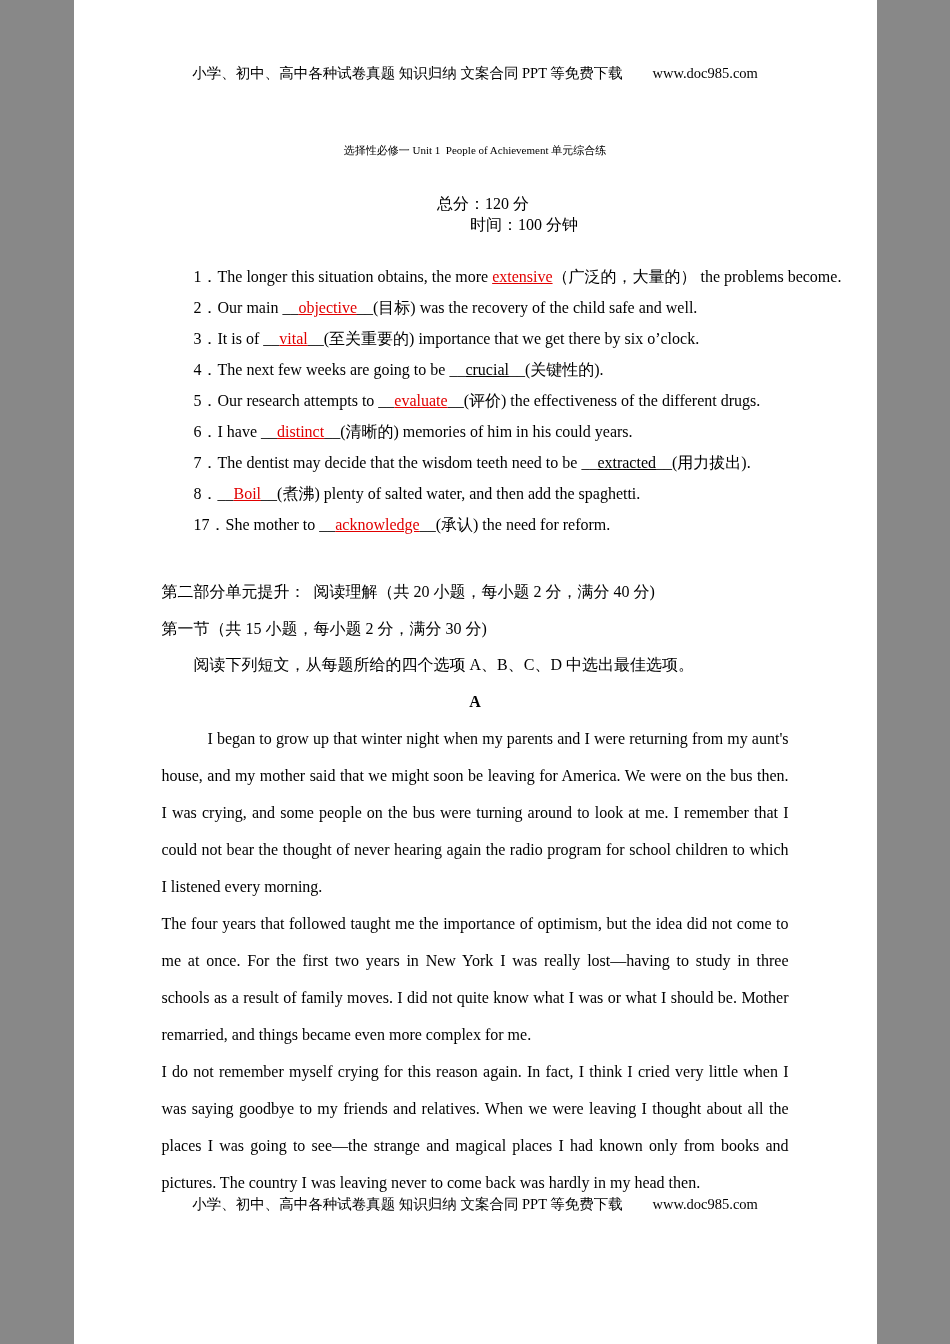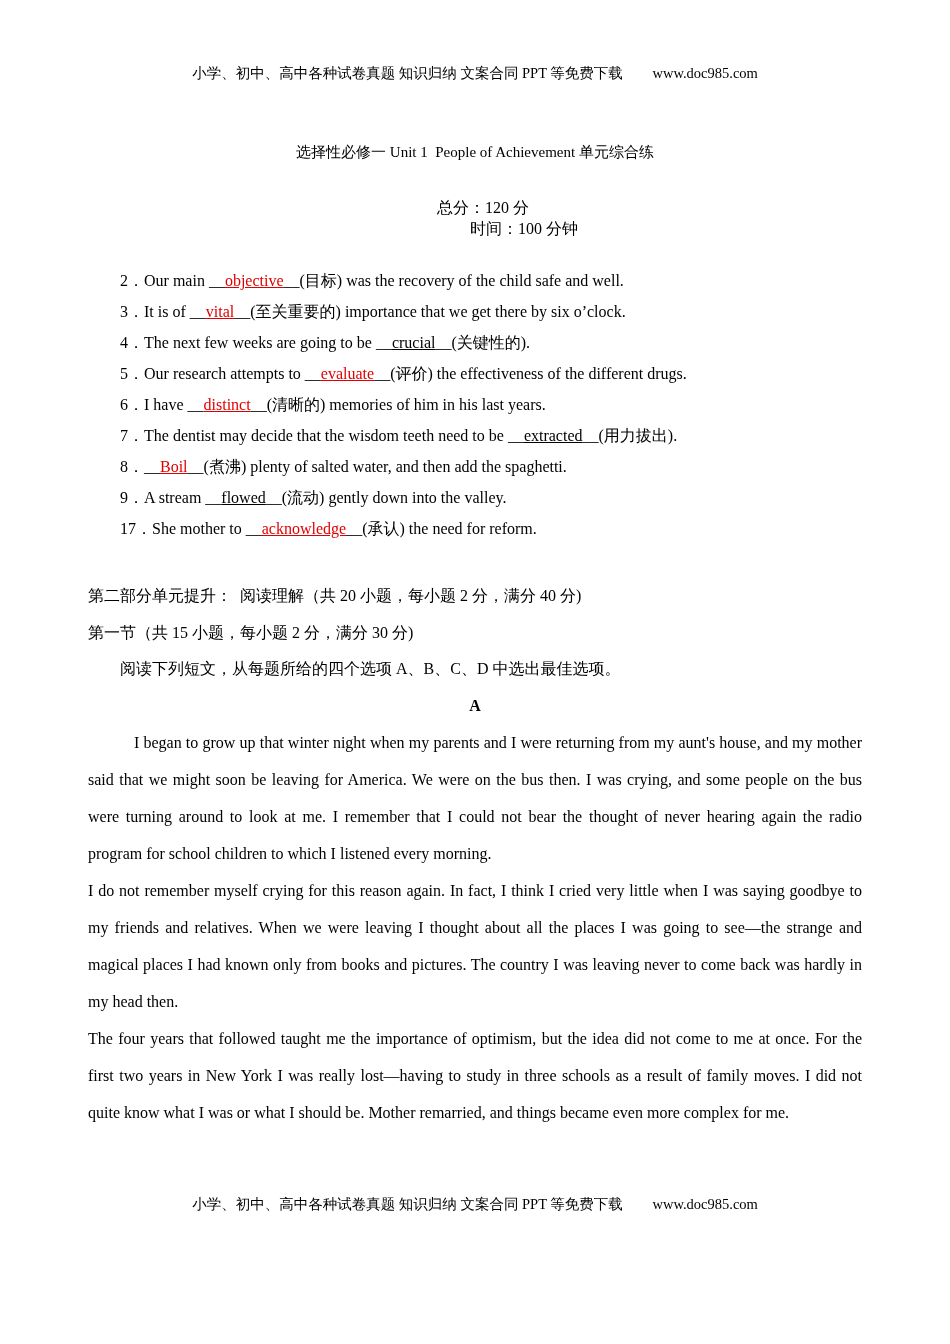--- a/index.html
+++ b/index.html
@@ -1,19 +1,19 @@
 <!DOCTYPE html>
 <html><head>
 <meta charset="utf-8">
 <style>
   * { margin: 0; padding: 0; box-sizing: border-box; }
   html, body { background: #888; }
   .page {
     position: relative;
-    width: 950px;
+    width: 803px;
     height: 1344px;
     margin: 0 auto;
     background: #ffffff;
     color: #000000;
     font-family: "Liberation Serif", "DejaVu Serif", serif;
     font-size: 16px;
     padding: 64px 88px 0 88px;
     overflow: hidden;
   }
   .pre { white-space: pre-wrap; }
@@ -24,21 +24,21 @@
   }
   .pagefooter {
     position: absolute;
     left: 0; right: 0;
     bottom: 130px;
   }
   .site { margin-left: 26px; }
   .title {
     margin-top: 60px;
     text-align: center;
-    font-size: 15px;
+    font-size: 11px;
     font-weight: normal;
     white-space: pre-wrap;
   }
   .scoreline {
     margin-top: 18px;
     text-align: center;
   }
   .scoreline .time { margin-left: 82px; }
   .p1head { margin-top: 14px; line-height: 24px; }
   .items {
@@ -74,39 +74,39 @@
 
   <h1 class="title">选择性必修一 Unit 1  People of Achievement 单元综合练</h1>
 
   <div class="scoreline pre">
     <span>总分：120 分</span>
     <span class="time">时间：100 分钟</span>
   </div>
 
 
   <ol class="items">
+    <li class="item"><span>1．</span><span>The longer this situation obtains, the more </span><span class="ans" style="color: rgb(225, 0, 0);">extensive</span><span>（广泛的，大量的）  the problems become.</span></li>
     <li class="item"><span>2．</span><span>Our main __</span><span class="ans" style="color: rgb(225, 0, 0);">objective</span><span>__(目标) was the recovery of the child safe and well.</span></li>
     <li class="item"><span>3．</span><span>It is of __</span><span class="ans" style="color: rgb(225, 0, 0);">vital</span><span>__(至关重要的) importance that we get there by six o’clock.</span></li>
     <li class="item"><span>4．</span><span>The next few weeks are going to be __</span><span class="ans" style="color: rgb(0, 0, 0);">crucial</span><span>__(关键性的).</span></li>
     <li class="item"><span>5．</span><span>Our research attempts to __</span><span class="ans" style="color: rgb(225, 0, 0);">evaluate</span><span>__(评价) the effectiveness of the different drugs.</span></li>
-    <li class="item"><span>6．</span><span>I have __</span><span class="ans" style="color: rgb(225, 0, 0);">distinct</span><span>__(清晰的) memories of him in his last years.</span></li>
+    <li class="item"><span>6．</span><span>I have __</span><span class="ans" style="color: rgb(225, 0, 0);">distinct</span><span>__(清晰的) memories of him in his could years.</span></li>
     <li class="item"><span>7．</span><span>The dentist may decide that the wisdom teeth need to be __</span><span class="ans" style="color: rgb(0, 0, 0);">extracted</span><span>__(用力拔出).</span></li>
     <li class="item"><span>8．</span><span>__</span><span class="ans" style="color: rgb(225, 0, 0);">Boil</span><span>__(煮沸) plenty of salted water, and then add the spaghetti.</span></li>
-    <li class="item"><span>9．</span><span>A stream __</span><span class="ans" style="color: rgb(0, 0, 0);">flowed</span><span>__(流动) gently down into the valley.</span></li>
     <li class="item"><span>17．</span><span>She mother to __</span><span class="ans" style="color: rgb(225, 0, 0);">acknowledge</span><span>__(承认) the need for reform.</span></li>
   </ol>
 
   <div class="part2">
     <div class="p2line">第二部分单元提升：  阅读理解（共 20 小题，每小题 2 分，满分 40 分)</div>
     <div class="p2line">第一节（共 15 小题，每小题 2 分，满分 30 分)</div>
     <div class="p2line p2instr">阅读下列短文，从每题所给的四个选项 A、B、C、D 中选出最佳选项。</div>
     <div class="p2line plabel">A</div>
     <p class="para indent">I began to grow up that winter night when my parents and I were returning from my aunt's house, and my mother said that we might soon be leaving for America. We were on the bus then. I was crying, and some people on the bus were turning around to look at me. I remember that I could not bear the thought of never hearing again the radio program for school children to which I listened every morning.</p>
+    <p class="para">The four years that followed taught me the importance of optimism, but the idea did not come to me at once. For the first two years in New York I was really lost—having to study in three schools as a result of family moves. I did not quite know what I was or what I should be. Mother remarried, and things became even more complex for me.</p>
     <p class="para">I do not remember myself crying for this reason again. In fact, I think I cried very little when I was saying goodbye to my friends and relatives. When we were leaving I thought about all the places I was going to see—the strange and magical places I had known only from books and pictures. The country I was leaving never to come back was hardly in my head then.</p>
-    <p class="para">The four years that followed taught me the importance of optimism, but the idea did not come to me at once. For the first two years in New York I was really lost—having to study in three schools as a result of family moves. I did not quite know what I was or what I should be. Mother remarried, and things became even more complex for me.</p>
   </div>
 
   <div class="pagefooter">
     <span>小学、初中、高中各种试卷真题 知识归纳 文案合同 PPT 等免费下载</span>
     <span class="site">www.doc985.com</span>
   </div>
 
 </div>
 
 </body></html>

